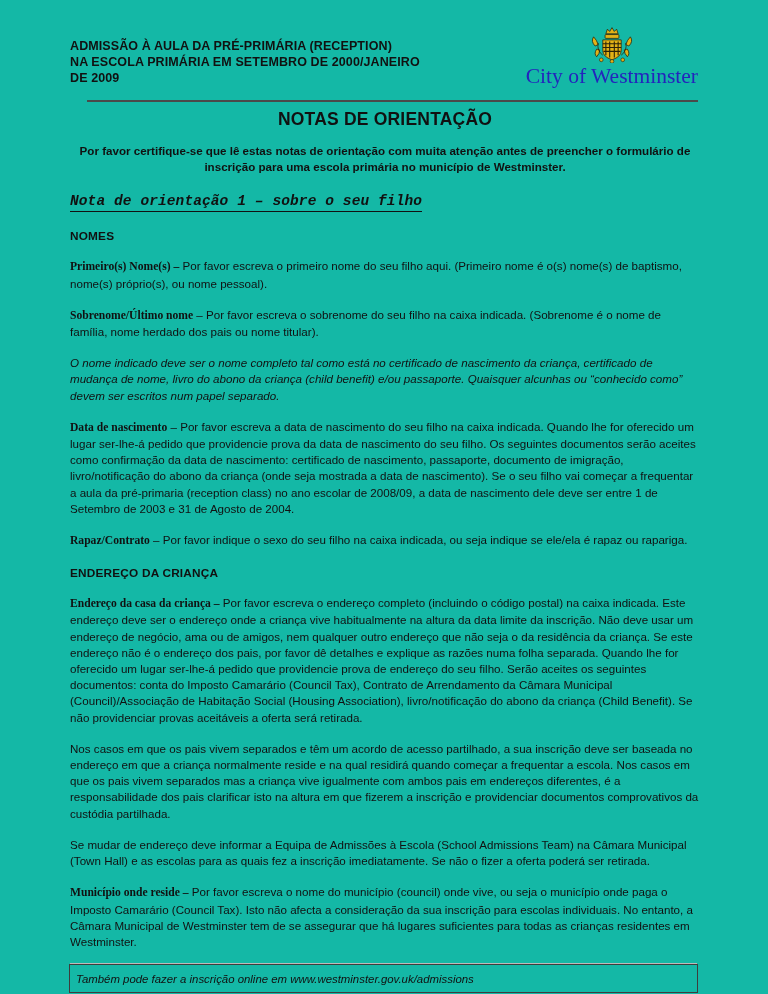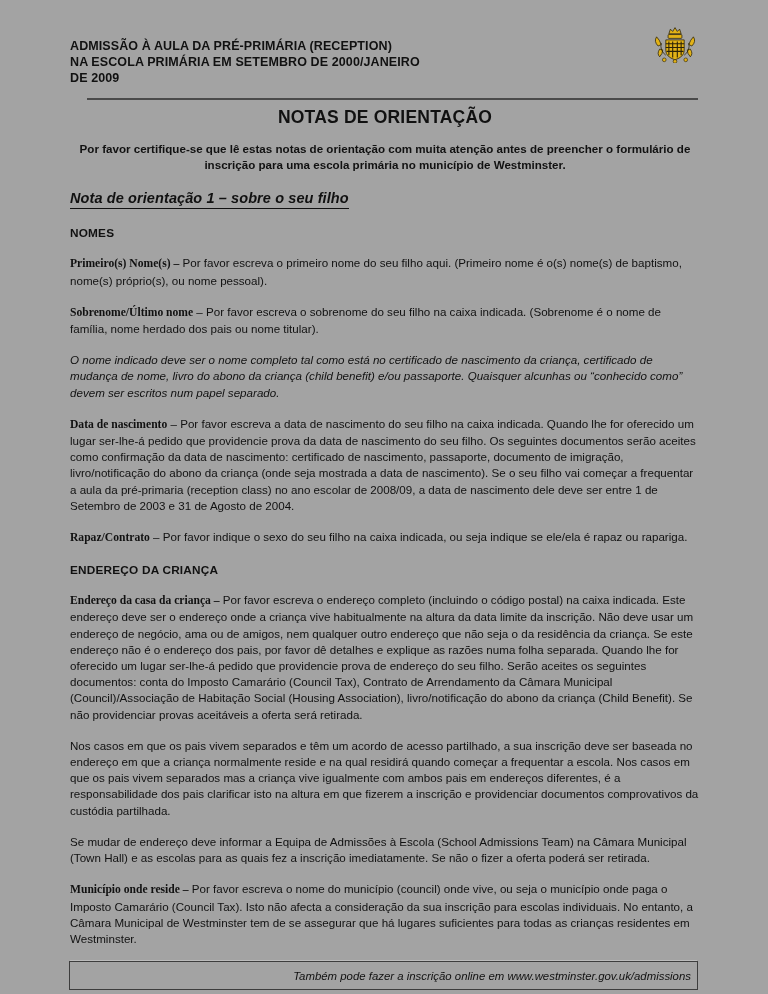--- a/index.html
+++ b/index.html
@@ -1,20 +1,20 @@
 <!DOCTYPE html>
 <html><head>
 <meta charset="utf-8">
 <style>
   html,body{margin:0;padding:0;background:#888;}
   .page{
     position:relative;
     width:768px;height:994px;
     margin:0 auto;
-    background:#a3a3a3;
+    background:#14b8a6;
     font-family:"Liberation Sans","DejaVu Sans",sans-serif;
     color:#111;
     box-sizing:border-box;
     padding:38px 68px 0 70px;
     overflow:hidden;
   }
   
   .hdr{display:flex;justify-content:space-between;align-items:flex-start;}
   .hdr-title{font-weight:bold;font-size:12.5px;line-height:16px;letter-spacing:.1px;max-width:470px;}
   .logo{display:flex;flex-direction:column;align-items:center;margin-top:-12px;padding-right:2px;}
@@ -22,31 +22,31 @@
     font-family:"Liberation Serif","DejaVu Serif",serif;
     color:#2424bd;font-size:21.5px;line-height:24px;white-space:nowrap;margin-top:1px;
   }
   .hr{height:2px;background:#4a4a4a;border:0;margin:12px 0 0 17px;width:611px;}
   
   .doc-title{text-align:center;font-weight:bold;font-size:17.5px;letter-spacing:.2px;margin-top:7px;}
   .intro{font-weight:bold;font-size:11.6px;line-height:16.2px;text-align:center;margin-top:13px;padding:0 8px;}
   .note-head{margin-top:16px;}
   .note-head span{
     display:inline-block;font-weight:bold;font-style:italic;font-size:14.5px;
-    border-bottom:1.6px solid #111;padding-bottom:2px;letter-spacing:.1px;
+    border-bottom:1.6px solid #111;padding-bottom:2px;letter-spacing:.1px;font-family:Liberation Mono, monospace;
   }
   .subhead{font-weight:bold;font-size:11.8px;margin-top:17px;letter-spacing:.2px;}
   p.body{font-size:11.6px;line-height:16.2px;margin:15px 0 0 0;}
   p.body .lead{font-weight:bold;font-family:Liberation Serif, serif;}
   p.italic{font-style:italic;}
   
   .footer-box{
     margin-top:14px;margin-left:-1px;
     width:629px;border:1.5px solid #3d3d3d;box-sizing:border-box;
-    padding:4px 6px 5px 6px;text-align:right;
+    padding:4px 6px 5px 6px;text-align:left;
     box-shadow:0 -2px 0 -1px #bbb;
   }
   .footer-box span{font-style:italic;font-size:11.4px;}
   .crest{display:block;}
 </style>
 </head>
 <body>
 
 <div class="page">
 
@@ -71,20 +71,21 @@
         <g stroke="#2a2208" stroke-width="1.4" fill="none">
           <path d="M22 20 v18 M27 20 v21 M33 20 v21 M38 20 v18"></path>
           <path d="M18 23 h24 M18 28 h24 M19 33 h22"></path>
         </g>
         <g fill="#e2b217" stroke="#2a2208" stroke-width="0.8">
           <circle cx="16" cy="44" r="2.4"></circle>
           <circle cx="30" cy="46" r="2.4"></circle>
           <circle cx="44" cy="44" r="2.4"></circle>
         </g>
       </svg>
+      <div class="logo-text">City of Westminster</div>
     </div>
   </div>
 
   <div class="hr"></div>
 
   <div class="doc-title">NOTAS DE ORIENTAÇÃO</div>
 
   <div class="intro">Por favor certifique-se que lê estas notas de orientação com muita atenção antes de preencher o formulário de inscrição para uma escola primária no município de Westminster.</div>
 
   <div class="note-head">

